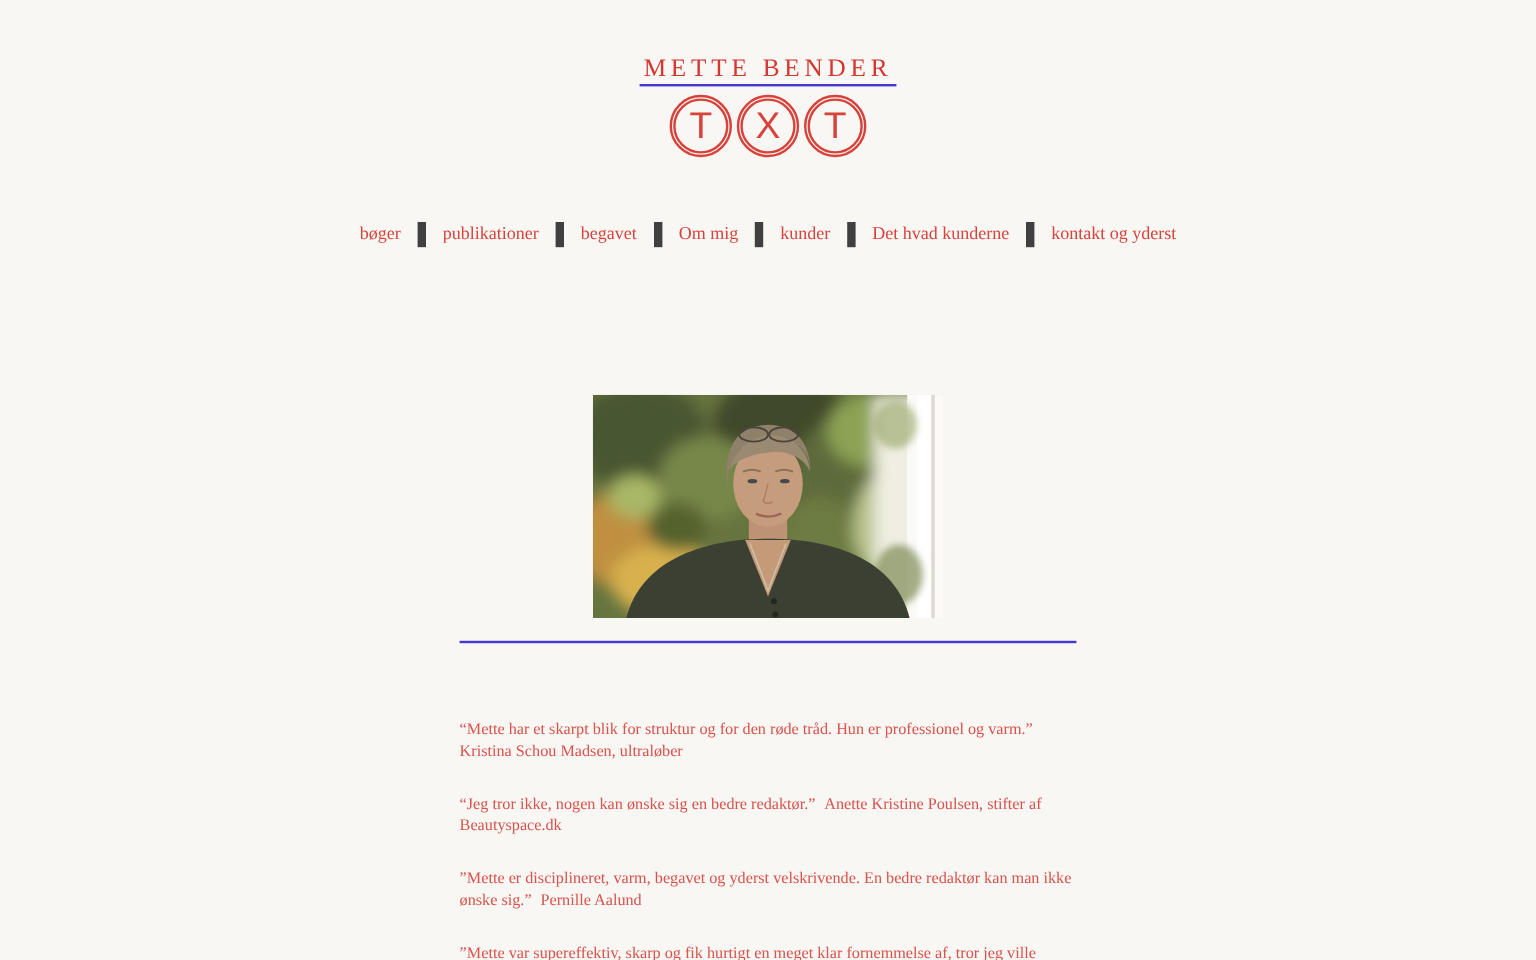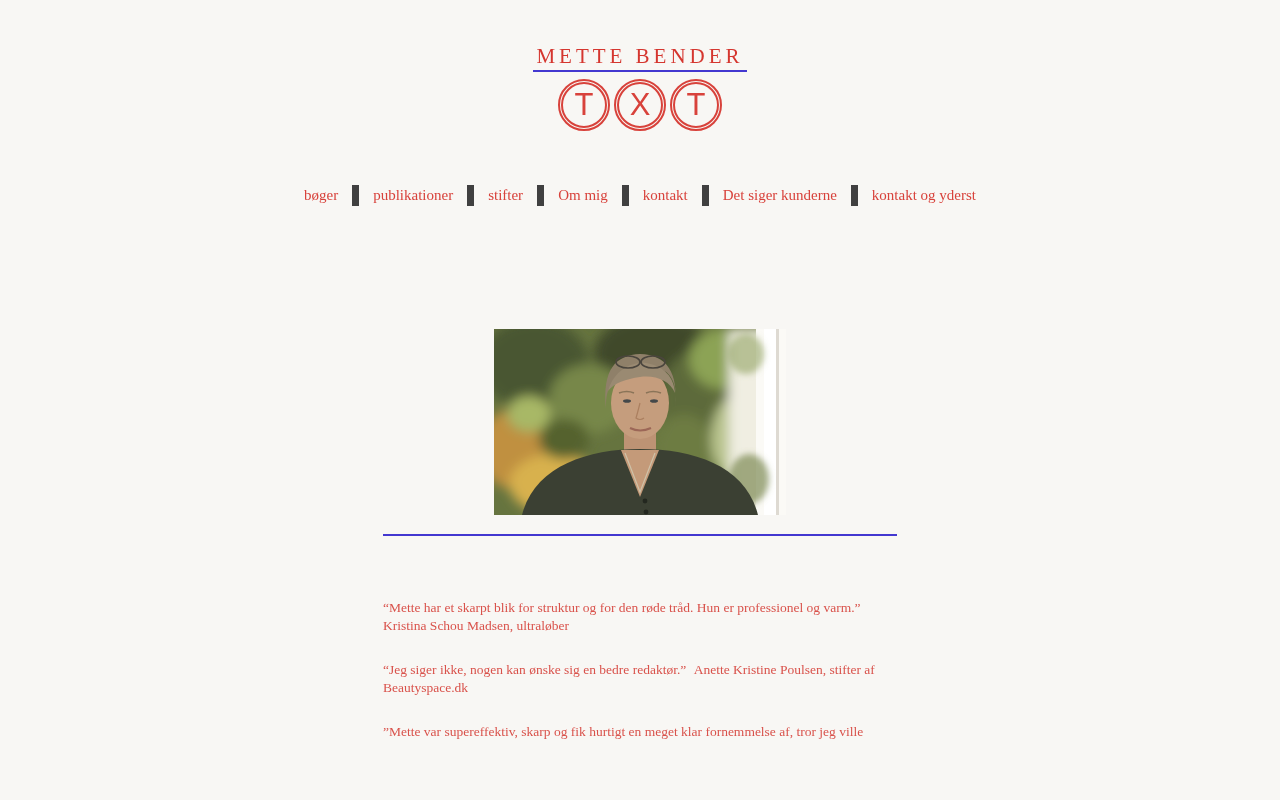--- a/index.html
+++ b/index.html
@@ -107,24 +107,24 @@
       <span class="logo-circle">T</span>
       <span class="logo-circle">X</span>
       <span class="logo-circle">T</span>
     </div>
   </div>
 
   <nav class="nav">
     <ul>
       <li>bøger</li>
       <li>publikationer</li>
-      <li>stifter</li>
+      <li>begavet</li>
       <li>Om mig</li>
-      <li>kontakt</li>
-      <li>Det siger kunderne</li>
+      <li>kunder</li>
+      <li>Det hvad kunderne</li>
       <li>kontakt og yderst</li>
     </ul>
   </nav>
 
   <div class="photo">
     <svg width="292" height="186" viewBox="0 0 292 186" xmlns="http://www.w3.org/2000/svg">
       <defs>
         <filter id="blur" x="-20%" y="-20%" width="140%" height="140%">
           <feGaussianBlur stdDeviation="6"></feGaussianBlur>
         </filter>
@@ -197,22 +197,26 @@
   </div>
 
   <div class="divider"></div>
 
   <div class="quotes">
     <p class="quote">
       <span>“Mette har et skarpt blik for struktur og for den røde tråd. Hun er professionel og varm.”</span>
       <span class="author author-block">Kristina Schou Madsen, ultraløber</span>
     </p>
     <p class="quote">
-      <span>“Jeg siger ikke, nogen kan ønske sig en bedre redaktør.”</span>
+      <span>“Jeg tror ikke, nogen kan ønske sig en bedre redaktør.”</span>
       <span class="author">Anette Kristine Poulsen, stifter af Beautyspace.dk</span>
+    </p>
+    <p class="quote">
+      <span>”Mette er disciplineret, varm, begavet og yderst velskrivende. En bedre redaktør kan man ikke ønske sig.”</span>
+      <span class="author">Pernille Aalund</span>
     </p>
     <p class="quote">
       <span>”Mette var supereffektiv, skarp og fik hurtigt en meget klar fornemmelse af, tror jeg ville</span>
       <span class="author"></span>
     </p>
   </div>
 
 </div>
 
 </body></html>

